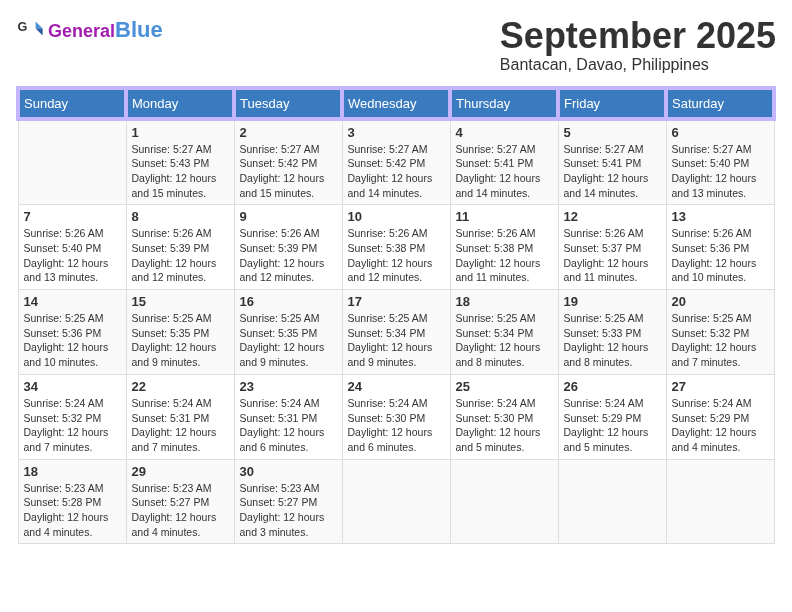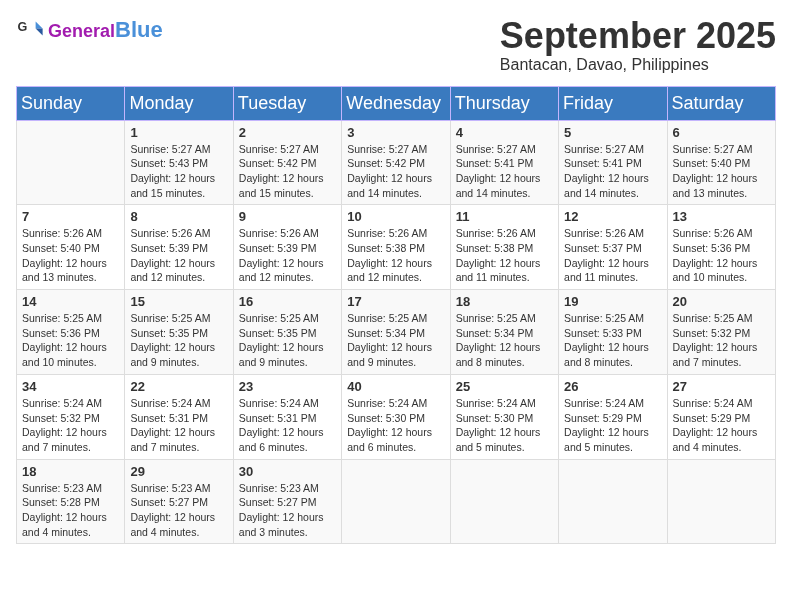--- a/index.html
+++ b/index.html
@@ -51,23 +51,23 @@
     table {
       width: 100%;
       border-collapse: collapse;
       font-size: 11px;
     }
     thead tr th {
       background-color: #3a7abf;
       color: white;
       padding: 6px 4px;
       text-align: left;
-      font-size: 18px;
+      font-size: 13px;
       font-weight: normal;
-      border: 1px solid #c4b5fd;
+      border: 4px solid #c4b5fd;
     }
     tbody tr td {
       vertical-align: top;
       padding: 4px 5px;
       border: 1px solid #ddd;
       min-height: 80px;
       width: 14.28%;
     }
     .day-number {
       font-size: 13px;
@@ -291,21 +291,21 @@
 and 7 minutes.</div>
         </td>
         <td>
           <span class="day-number">23</span>
           <div class="day-info" style="white-space: pre-line;">Sunrise: 5:24 AM
 Sunset: 5:31 PM
 Daylight: 12 hours
 and 6 minutes.</div>
         </td>
         <td>
-          <span class="day-number">40</span>
+          <span class="day-number">24</span>
           <div class="day-info" style="white-space: pre-line;">Sunrise: 5:24 AM
 Sunset: 5:30 PM
 Daylight: 12 hours
 and 6 minutes.</div>
         </td>
         <td>
           <span class="day-number">25</span>
           <div class="day-info" style="white-space: pre-line;">Sunrise: 5:24 AM
 Sunset: 5:30 PM
 Daylight: 12 hours

